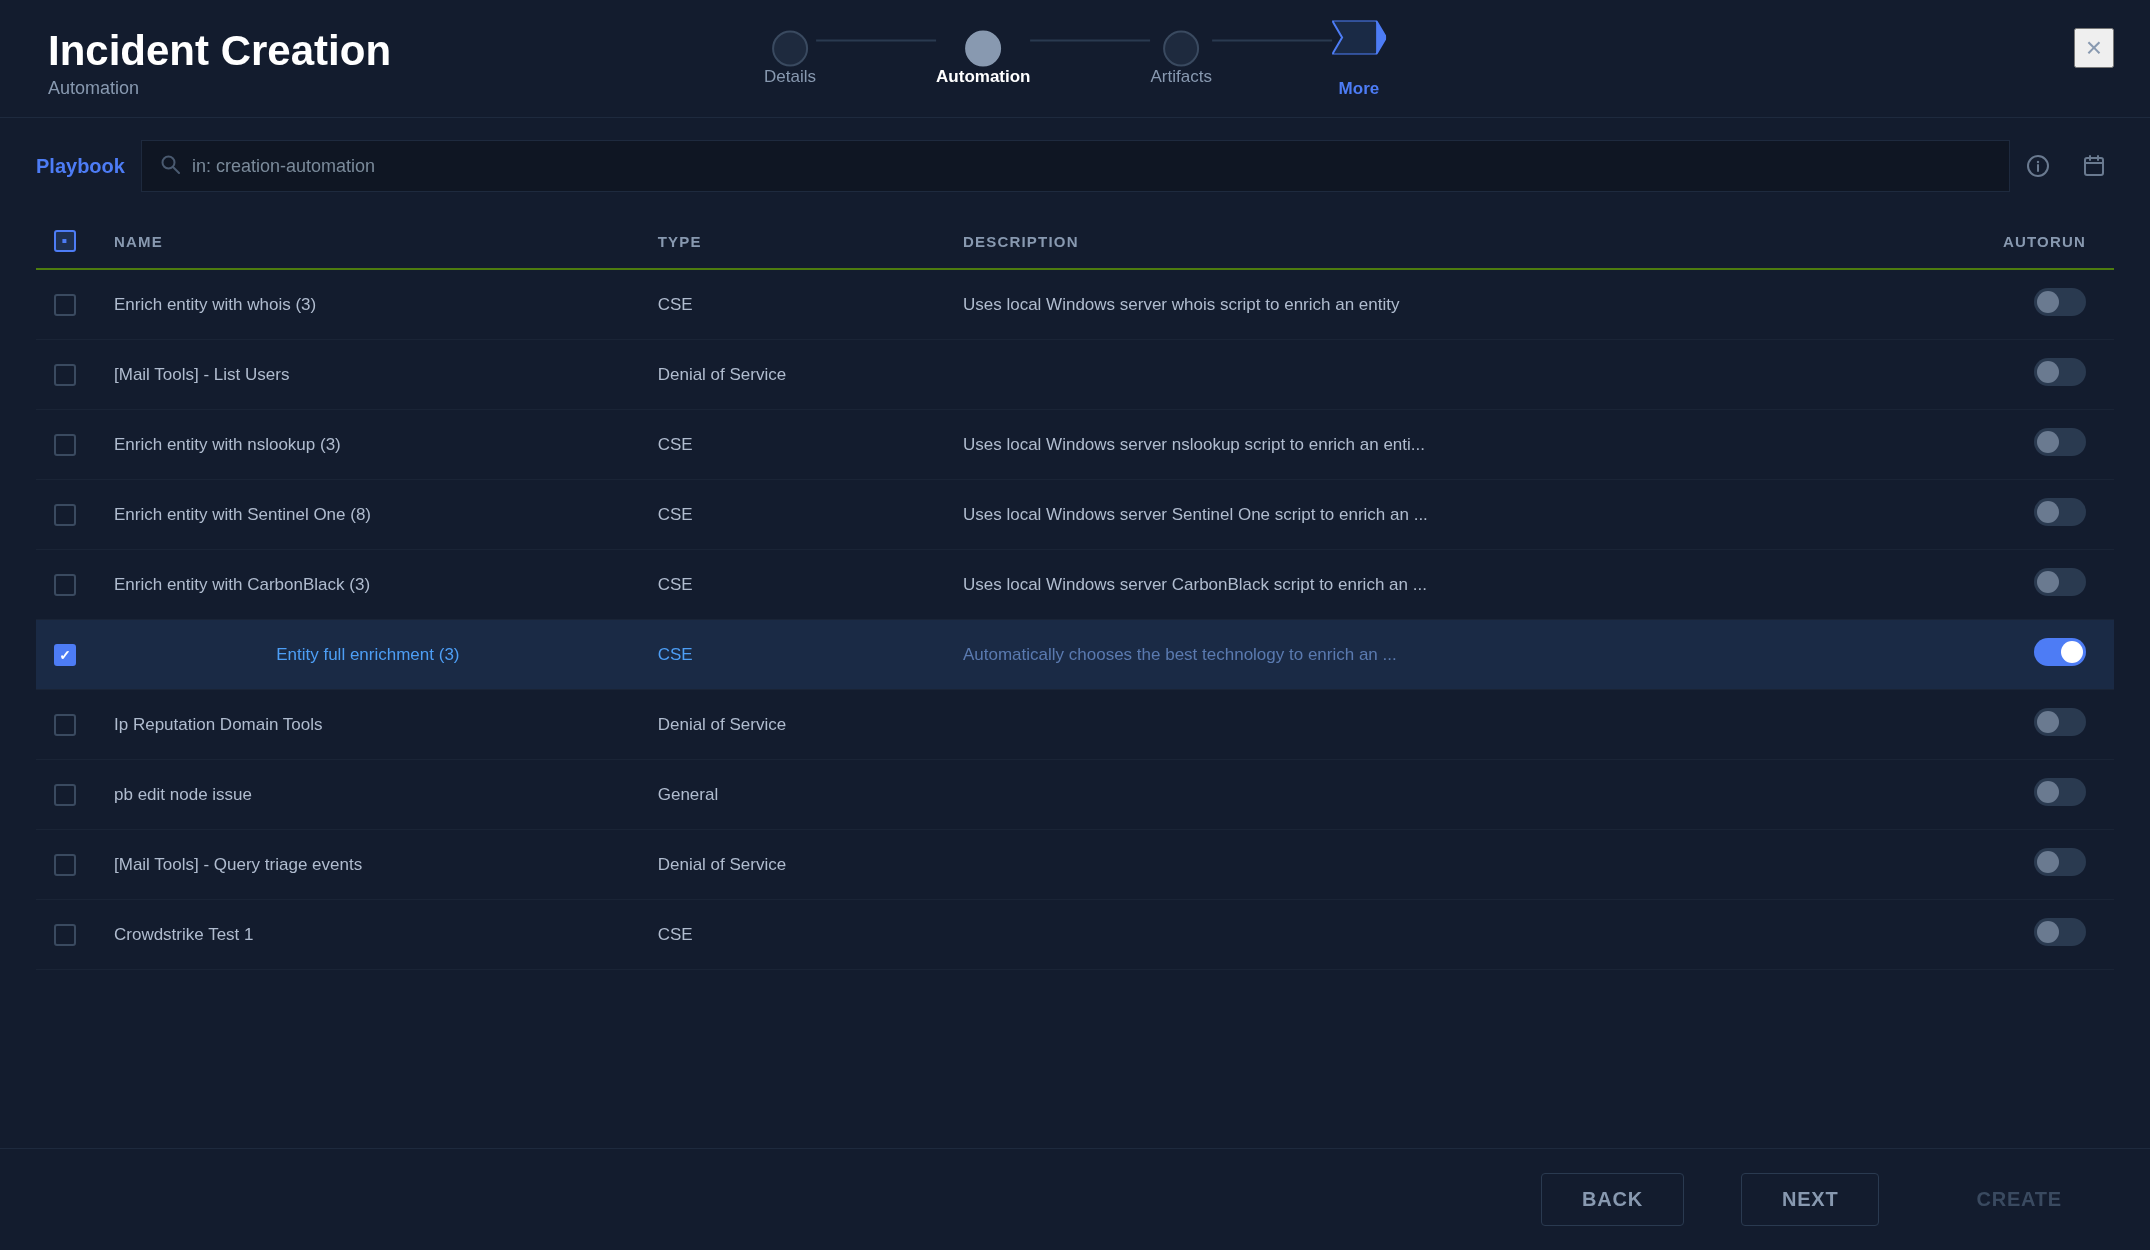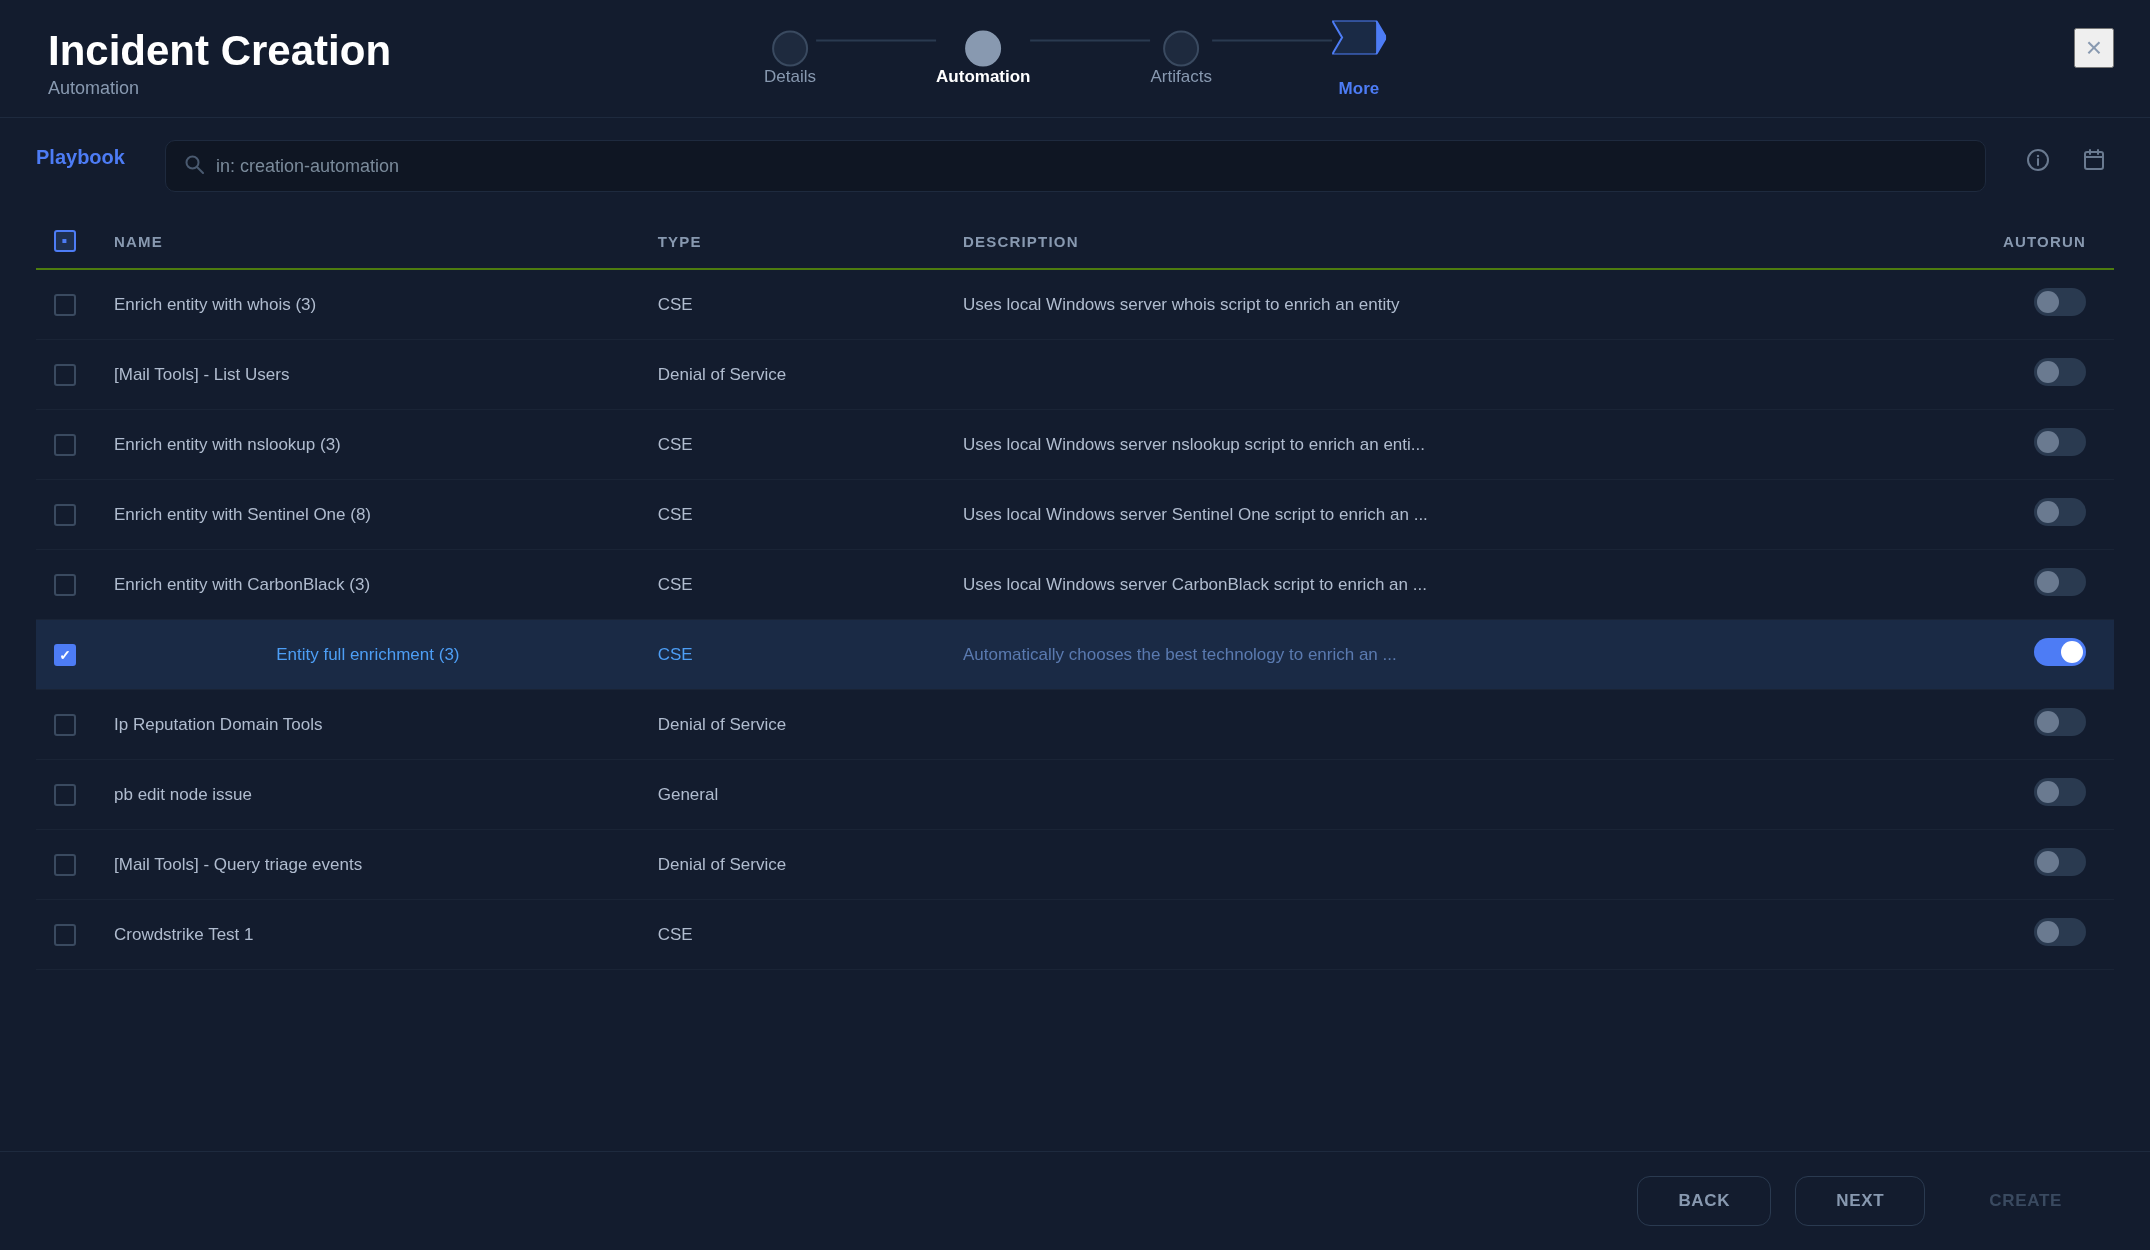--- a/index.html
+++ b/index.html
@@ -122,36 +122,37 @@
       display: flex;
       align-items: center;
       justify-content: center;
       cursor: pointer;
       color: #8899b0;
       font-size: 28px;
     }
     
     .toolbar {
       display: flex;
+      align-items: center;
       padding: 22px 36px;
       background: #131c2e;
-      gap: 32px;
+      gap: 8px;
     }
     .playbook-tab {
       font-size: 20px;
       font-weight: 700;
       color: #4d7cf5;
       padding: 6px 0;
       margin-right: 8px;
     }
     .search-box {
       flex: 1;
       background: #0f1623;
       border: 1px solid #1e2a3e;
-      border-radius: 10px;
+      border-radius: 0;
       display: flex;
       align-items: center;
       padding: 10px 18px;
       gap: 12px;
       height: 52px;
     }
     .search-icon {
       color: #4a5a70;
       font-size: 20px;
     }
@@ -281,26 +282,27 @@
       display: flex;
       justify-content: flex-end;
       align-items: center;
       padding: 24px 48px;
       border-top: 1px solid #1e2a3e;
       gap: 24px;
       background: #131c2e;
     }
     .footer-btn {
       padding: 14px 40px;
-      border-radius: 13px;
-      font-size: 17px;
+      border-radius: 4px;
+      font-size: 20px;
       font-weight: 600;
       cursor: pointer;
       border: none;
       letter-spacing: 0.04em;
+      margin-left: 33px;
     }
     .btn-back {
       background: transparent;
       color: #8899b0;
       border: 1px solid #2a3a50;
     }
     .btn-next {
       background: transparent;
       color: #8899b0;
       border: 1px solid #2a3a50;

